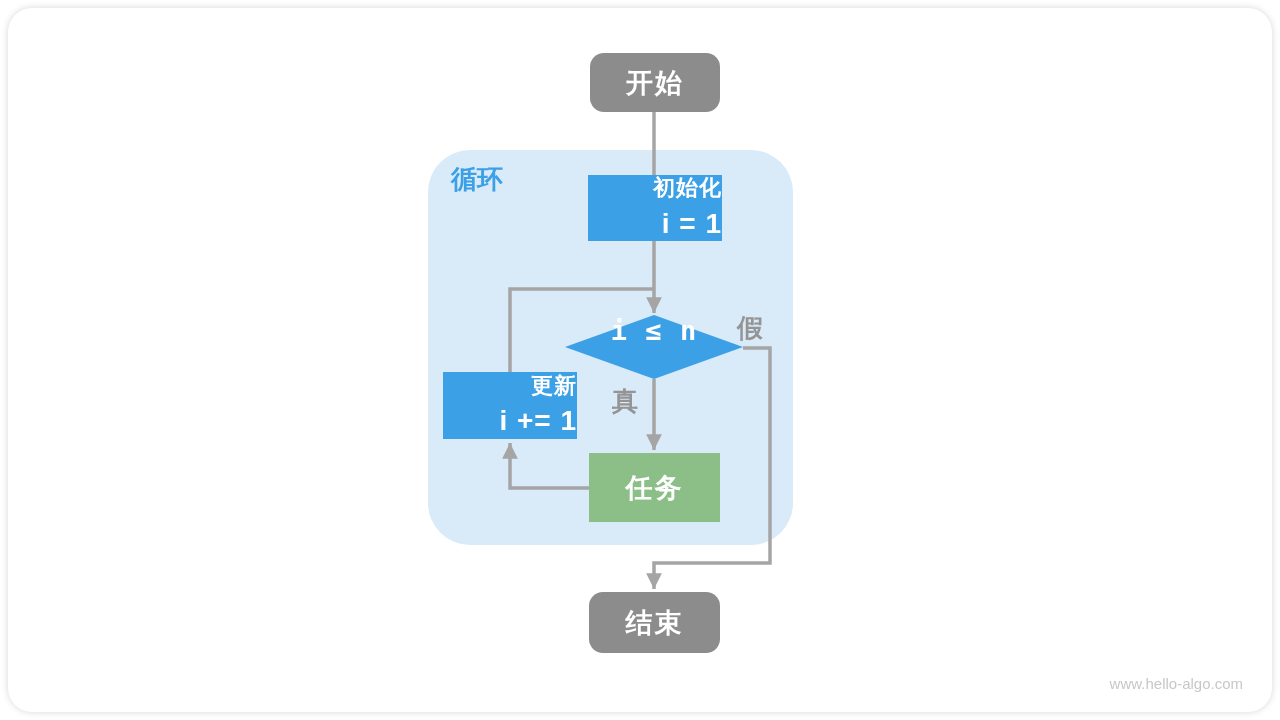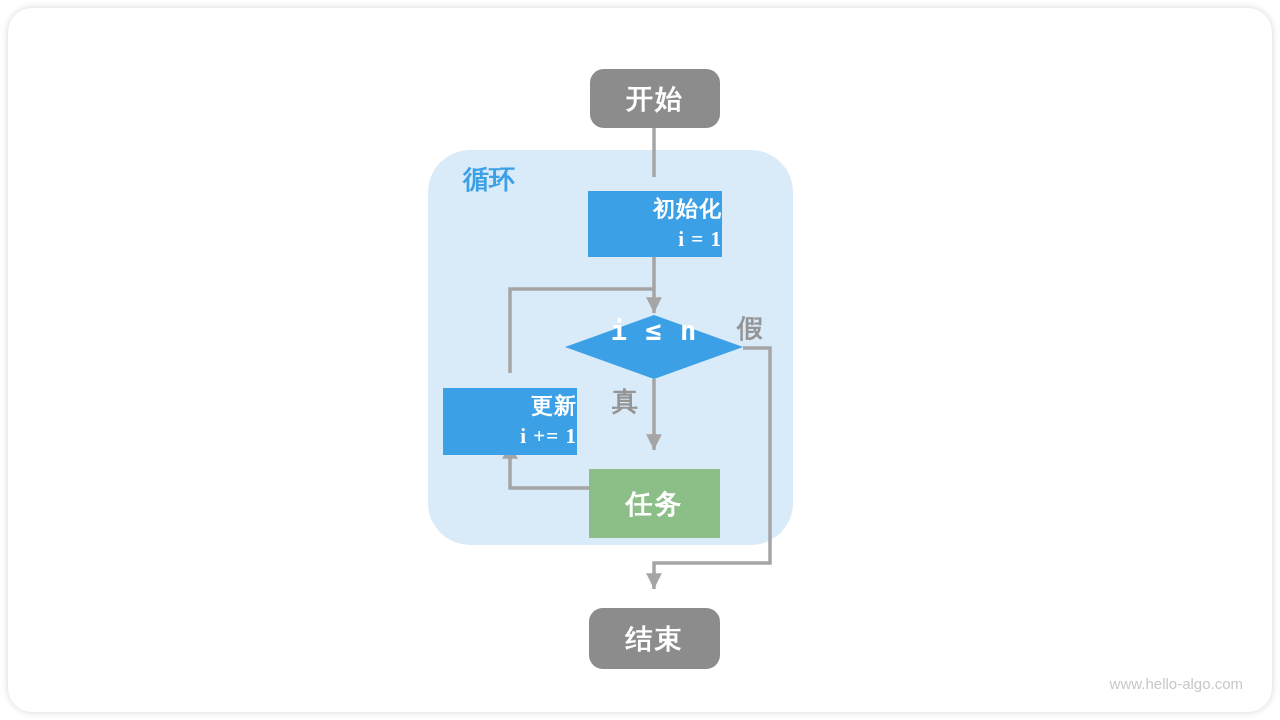--- a/index.html
+++ b/index.html
@@ -47,37 +47,36 @@
   .node {
     position: absolute;
     z-index: 3;
     display: flex;
     flex-direction: column;
     align-items: center;
     justify-content: center;
     color: #ffffff;
     font-weight: 600;
     text-align: center;
-    margin-top: 16px;
   }
 
   .node-terminal {
     background: var(--node-gray);
     border-radius: 14px;
     font-size: 27px;
     letter-spacing: 2px;
   }
   #node-start { left: 590px; top: 53px;  width: 130px; height: 59px; }
   #node-end   { left: 589px; top: 592px; width: 131px; height: 61px; }
 
   .node-process { background: var(--accent-blue); line-height: 1.4; align-items: flex-end; }
   #node-init   { left: 588px; top: 175px; width: 134px; height: 66px; }
   #node-update { left: 443px; top: 372px; width: 134px; height: 67px; }
   .node-process .cjk  { font-size: 22px; letter-spacing: 1px; }
-  .node-process .code { font-family: Liberation Serif, serif; font-size: 21px; font-weight: bold; letter-spacing: 1px; }
+  .node-process .code { font-family: Liberation Sans, sans-serif; font-size: 28px; font-weight: bold; letter-spacing: 1px; }
 
   #node-task {
     left: 589px; top: 453px; width: 131px; height: 69px;
     background: var(--task-green);
     font-size: 27px;
     letter-spacing: 2px;
   }
 
   #condition-text {
     position: absolute;
@@ -88,21 +87,21 @@
     font-family: "DejaVu Sans Mono", "Liberation Mono", monospace;
     font-size: 27px; font-weight: bold; letter-spacing: 1px;
   }
 
   .float-label {
     position: absolute;
     z-index: 3;
     font-weight: bold;
     font-size: 26px;
   }
-  #loop-label  { left: 451px; top: 162px; color: var(--accent-blue); margin-left: 12px; }
+  #loop-label  { left: 451px; top: 162px; color: var(--accent-blue); }
   #true-label  { left: 612px; top: 384px; color: var(--edge-label-gray); }
   #false-label { left: 737px; top: 311px; color: var(--edge-label-gray); }
 
   #watermark {
     position: absolute;
     right: 37px; top: 675px;
     z-index: 3;
     font-family: Liberation Sans, sans-serif;
     font-size: 15px;
     color: var(--watermark-gray);

